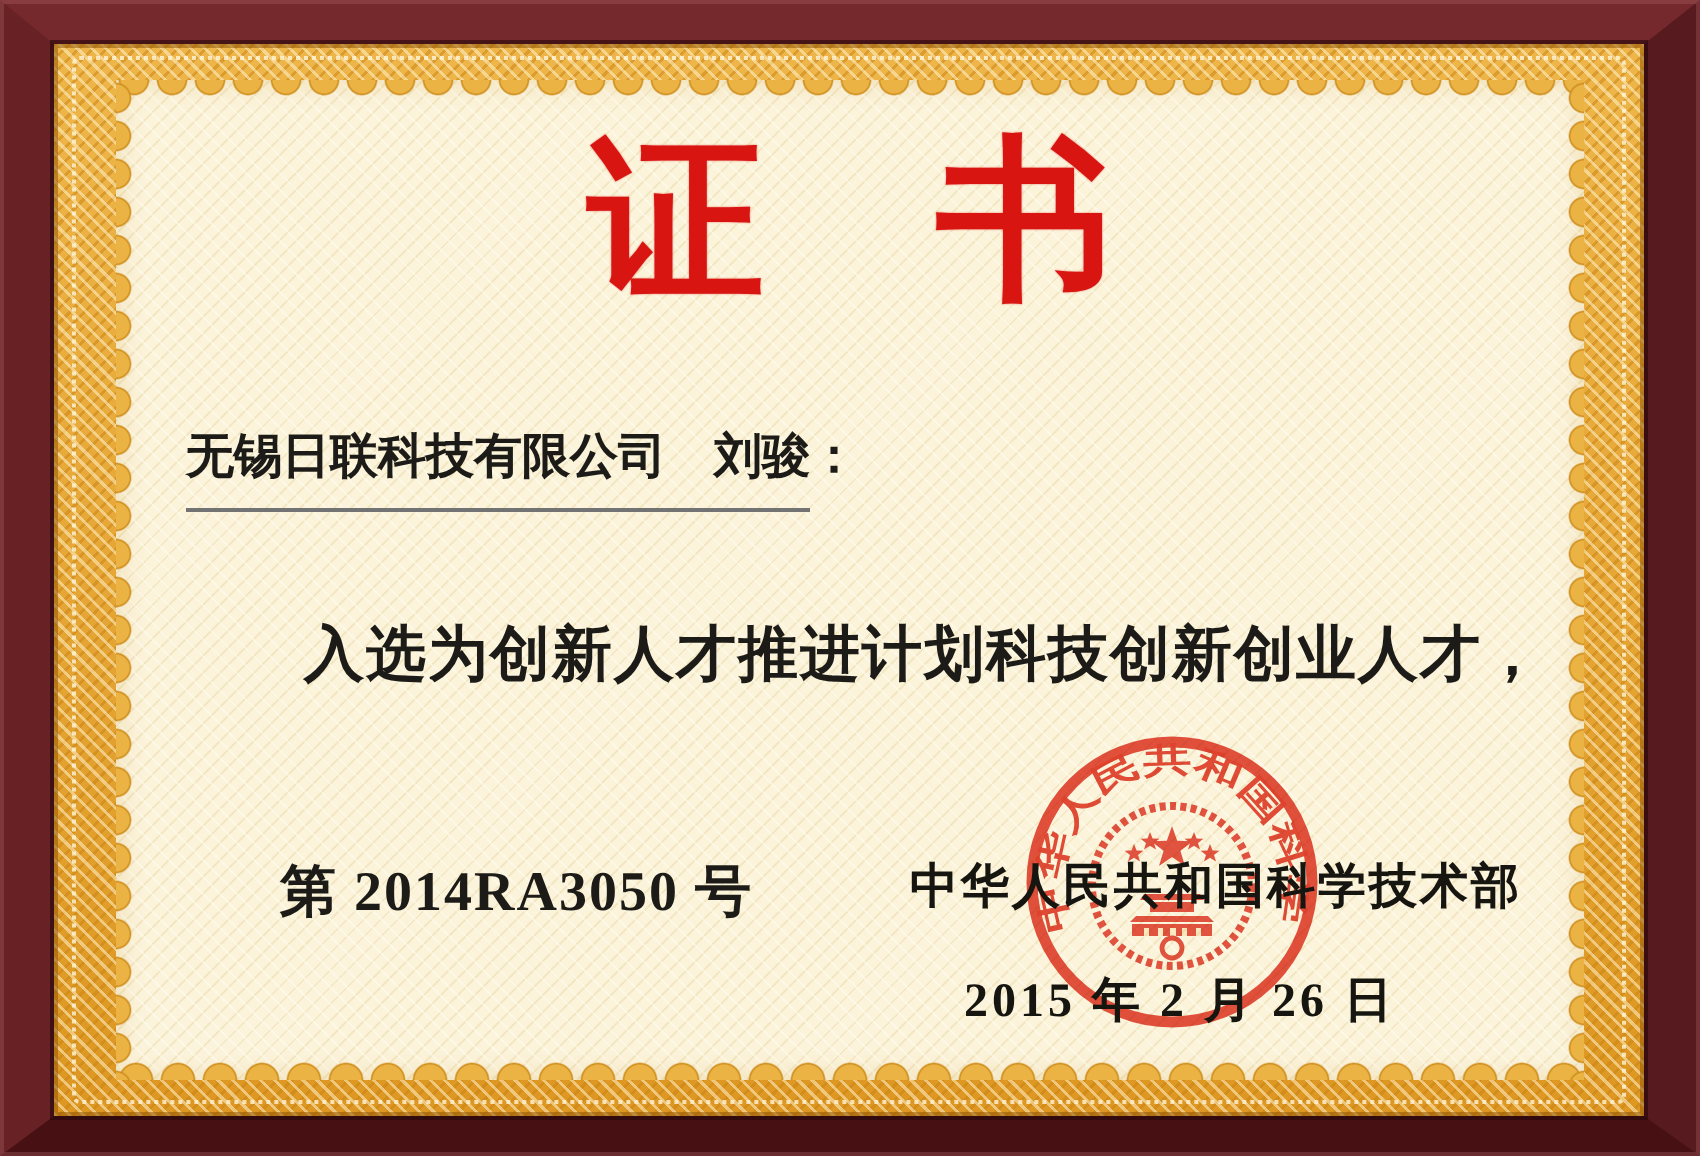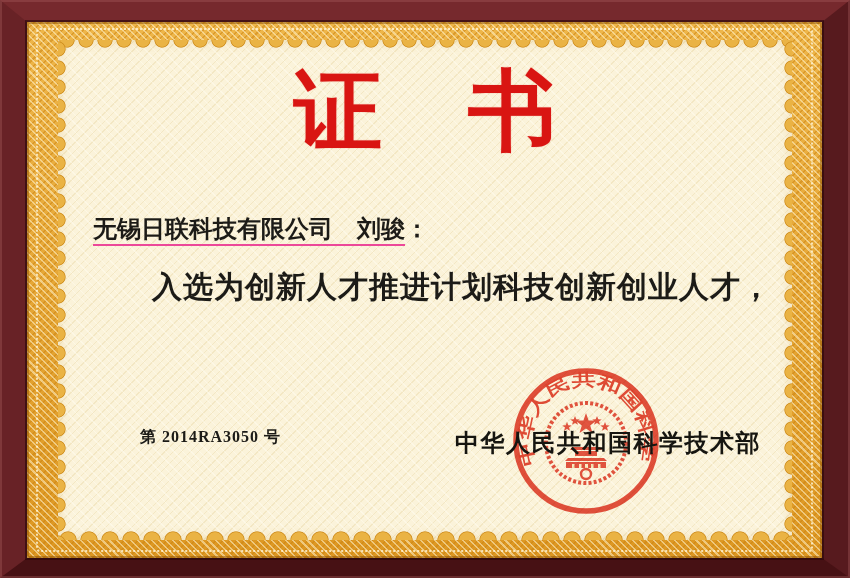--- a/index.html
+++ b/index.html
@@ -65,25 +65,25 @@
   .title-row{
     left:0;top:64px;width:850px;display:flex;justify-content:center;column-gap:86px;
     color:#d91512;font-size:88px;line-height:1.1;font-weight:700;
     text-shadow:0 0 1px rgba(217,21,18,.6);
     font-family:"Liberation Serif","DejaVu Serif",serif;
   }
   .recipient-line{
     left:93px;top:214px;color:#1c1b17;font-size:24px;font-weight:700;line-height:1.25;
     white-space:nowrap;
   }
-  .recipient-underlined{border-bottom:2px solid #ec4899;padding-bottom:2px;}
-  .body-line{color:#1c1b17;font-size:30px;font-weight:600;letter-spacing:1px;white-space:nowrap;}
+  .recipient-underlined{border-bottom:2px solid #737373;padding-bottom:12px;}
+  .body-line{color:#1c1b17;font-size:30px;font-weight:600;letter-spacing:1px;white-space:nowrap;margin-top:40px;}
   .body-line1{left:152px;top:267px;}
   .body-line2{left:84px;top:323px;}
-  .serial-line{left:140px;top:427px;color:#1c1b17;font-size:16px;font-weight:600;letter-spacing:1px;white-space:nowrap;z-index:3;}
+  .serial-line{left:140px;top:427px;color:#1c1b17;font-size:28px;font-weight:600;letter-spacing:1px;white-space:nowrap;z-index:3;}
   .issuer-line{left:455px;top:427px;color:#161510;font-size:24px;font-weight:700;letter-spacing:1.5px;white-space:nowrap;z-index:3;}
   .date-line{left:470px;top:484px;width:240px;text-align:center;color:#161510;font-size:24px;font-weight:600;letter-spacing:2px;white-space:nowrap;z-index:3;}
   .seal{left:508px;top:363px;width:156px;height:156px;z-index:2;mix-blend-mode:multiply;opacity:.95;}
 </style>
 </head>
 <body>
 
 <div class="stage">
 
   <div class="gold-border"></div>
@@ -107,20 +107,21 @@
   <div class="abs recipient-line">
     <span class="recipient-underlined">无锡日联科技有限公司　刘骏</span><span>：</span>
   </div>
 
   <div class="abs body-line body-line1">入选为创新人才推进计划科技创新创业人才，</div>
 
   <div class="abs serial-line">第 2014RA3050 号</div>
 
   <div class="abs issuer-line">中华人民共和国科学技术部</div>
 
+  <div class="abs date-line">2015 年 2 月 26 日</div>
 
   <svg class="abs seal" viewBox="0 0 156 156" xmlns="http://www.w3.org/2000/svg">
     <defs>
       <path id="sealArc" d="M 28.2,101.2 A 55,55 0 1 1 127.8,101.2" fill="none"></path>
     </defs>
 
     <circle cx="78" cy="78" r="70" fill="none" stroke="#e03a28" stroke-width="5.5" opacity="0.92"></circle>
 
     <text font-size="17" font-weight="bold" fill="#e03a28" opacity="0.95" font-family="Liberation Serif, DejaVu Serif, serif">
       <textPath href="#sealArc" startOffset="0" textLength="288" lengthAdjust="spacingAndGlyphs">中华人民共和国科学技术部</textPath>

